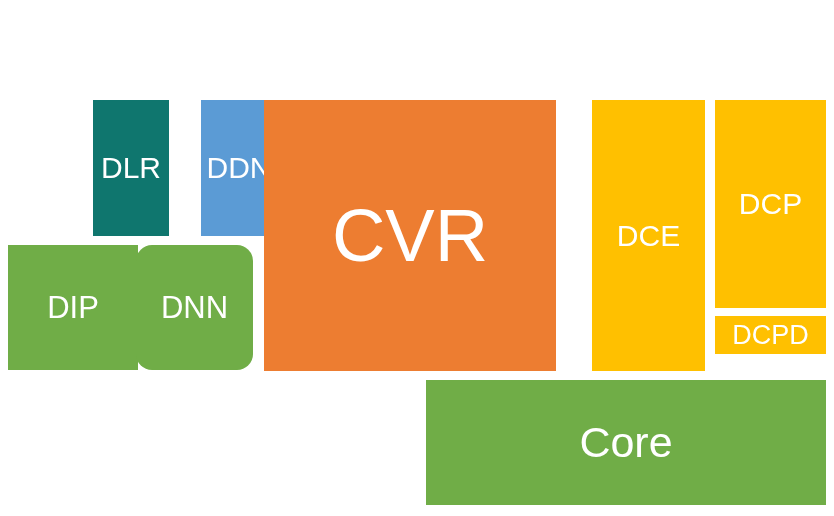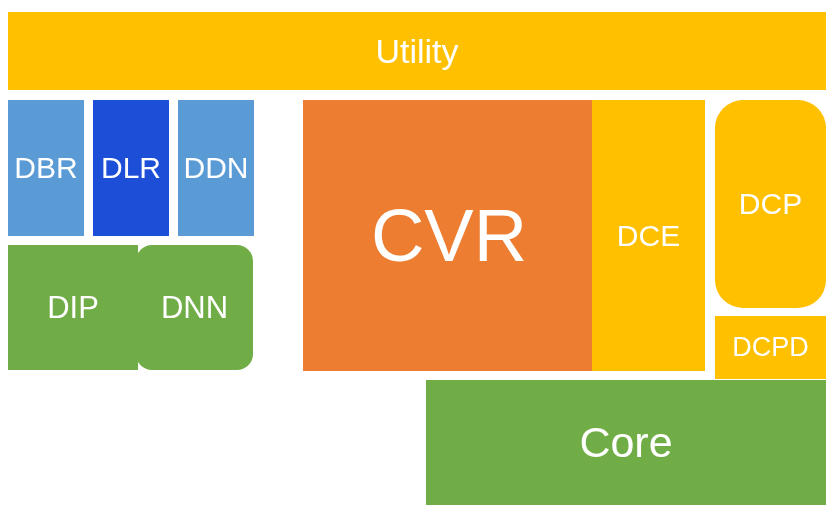--- a/index.html
+++ b/index.html
@@ -25,65 +25,59 @@
     user-select: none;
     white-space: nowrap;
   }
   
   .b-utility { left: 8px;   top: 12px;  width: 818px; height: 78px;  font-size: 34px; }
   .b-dbr     { left: 8px;   top: 100px; width: 76px;  height: 136px; font-size: 30px; }
   .b-dlr     { left: 93px;  top: 100px; width: 76px;  height: 136px; font-size: 30px; }
   .b-ddn     { left: 178px; top: 100px; width: 76px;  height: 136px; font-size: 30px; }
   .b-dip     { left: 8px;   top: 245px; width: 130px; height: 125px; font-size: 31px; }
   .b-dnn     { left: 136px; top: 245px; width: 117px; height: 125px; font-size: 31px; border-radius: 16px; }
-  .b-cvr     { left: 264px; top: 100px; width: 292px; height: 271px; font-size: 74px; margin-left: 39px; }
+  .b-cvr     { left: 264px; top: 100px; width: 292px; height: 271px; font-size: 74px; }
   .b-dce     { left: 592px; top: 100px; width: 113px; height: 271px; font-size: 30px; }
   .b-dcp     { left: 715px; top: 100px; width: 111px; height: 208px; font-size: 30px; }
-  .b-dcpd    { left: 715px; top: 316px; width: 111px; height: 63px;  font-size: 27px; }
+  .b-dcpd    { left: 715px; top: 316px; width: 111px; height: 38px;  font-size: 27px; }
   .b-license { left: 8px;   top: 380px; width: 411px; height: 125px; font-size: 43px; }
   .b-core    { left: 426px; top: 380px; width: 400px; height: 125px; font-size: 43px; }
 </style>
 </head>
 <body>
 
 <div class="canvas">
 
-  <div class="block b-utility" style="background-color: rgb(255, 192, 0);">
-    <span>Utility</span>
-  </div>
 
-  <div class="block b-dbr" style="background-color: rgb(91, 155, 213);">
-    <span>DBR</span>
-  </div>
 
-  <div class="block b-dlr" style="background-color: #1d4ed8;">
+  <div class="block b-dlr" style="background-color: #0f766e;">
     <span>DLR</span>
   </div>
 
-  <div class="block b-ddn" style="background-color: rgb(91, 155, 213);">
+  <div class="block b-ddn" style="background-color: rgb(91, 155, 213); margin-left: 23px;">
     <span>DDN</span>
   </div>
 
   <div class="block b-dip" style="background-color: rgb(112, 173, 71);">
     <span>DIP</span>
   </div>
 
   <div class="block b-dnn" style="background-color: rgb(112, 173, 71);">
     <span>DNN</span>
   </div>
 
   <div class="block b-cvr" style="background-color: rgb(237, 125, 49);">
     <span>CVR</span>
   </div>
 
   <div class="block b-dce" style="background-color: rgb(255, 192, 0); align-items: center;">
     <span>DCE</span>
   </div>
 
-  <div class="block b-dcp" style="background-color: rgb(255, 192, 0); border-radius: 28px;">
+  <div class="block b-dcp" style="background-color: rgb(255, 192, 0);">
     <span>DCP</span>
   </div>
 
   <div class="block b-dcpd" style="background-color: rgb(255, 192, 0);">
     <span>DCPD</span>
   </div>
 
 
   <div class="block b-core" style="background-color: rgb(112, 173, 71); align-items: center;">
     <span>Core</span>

